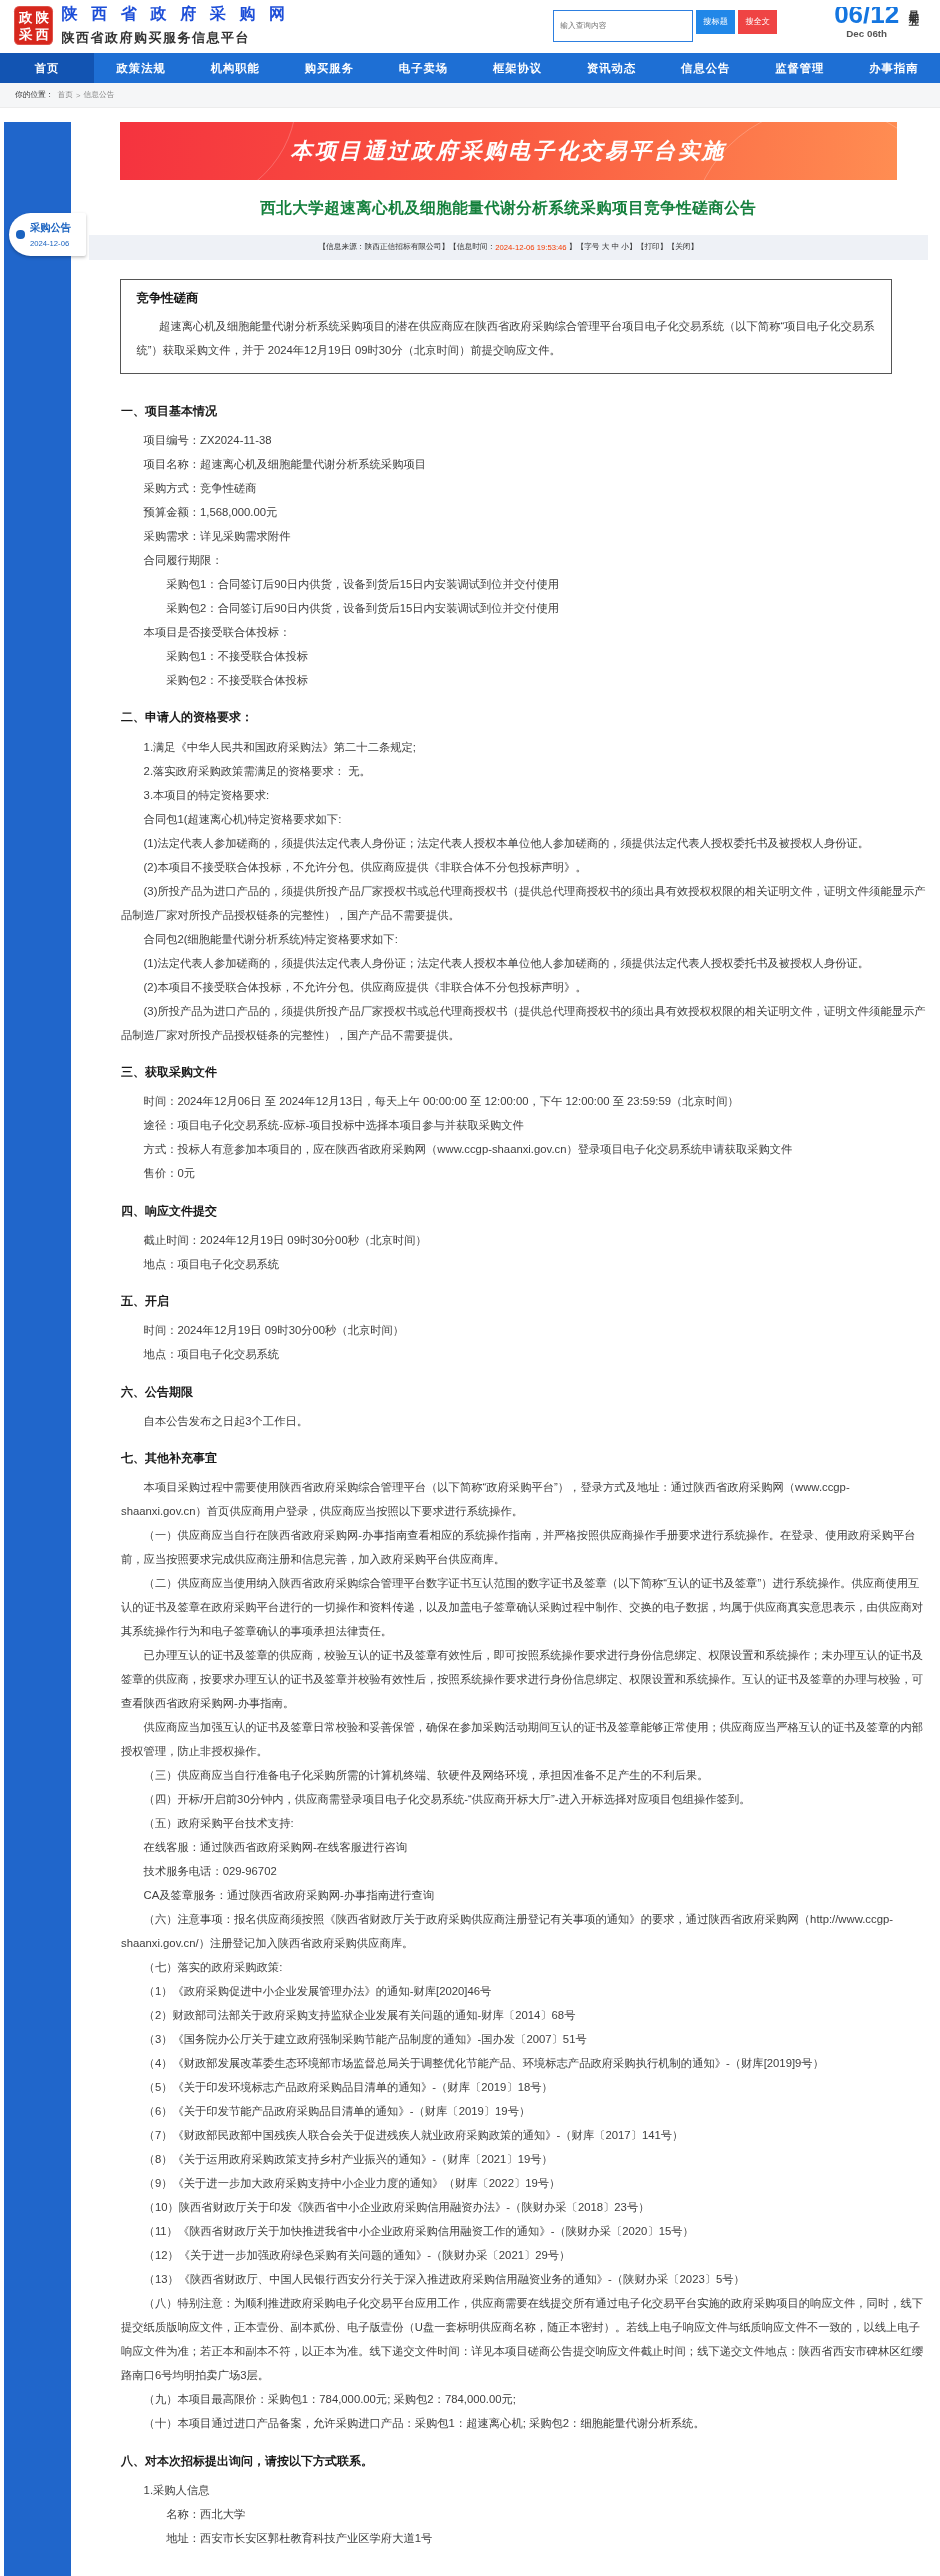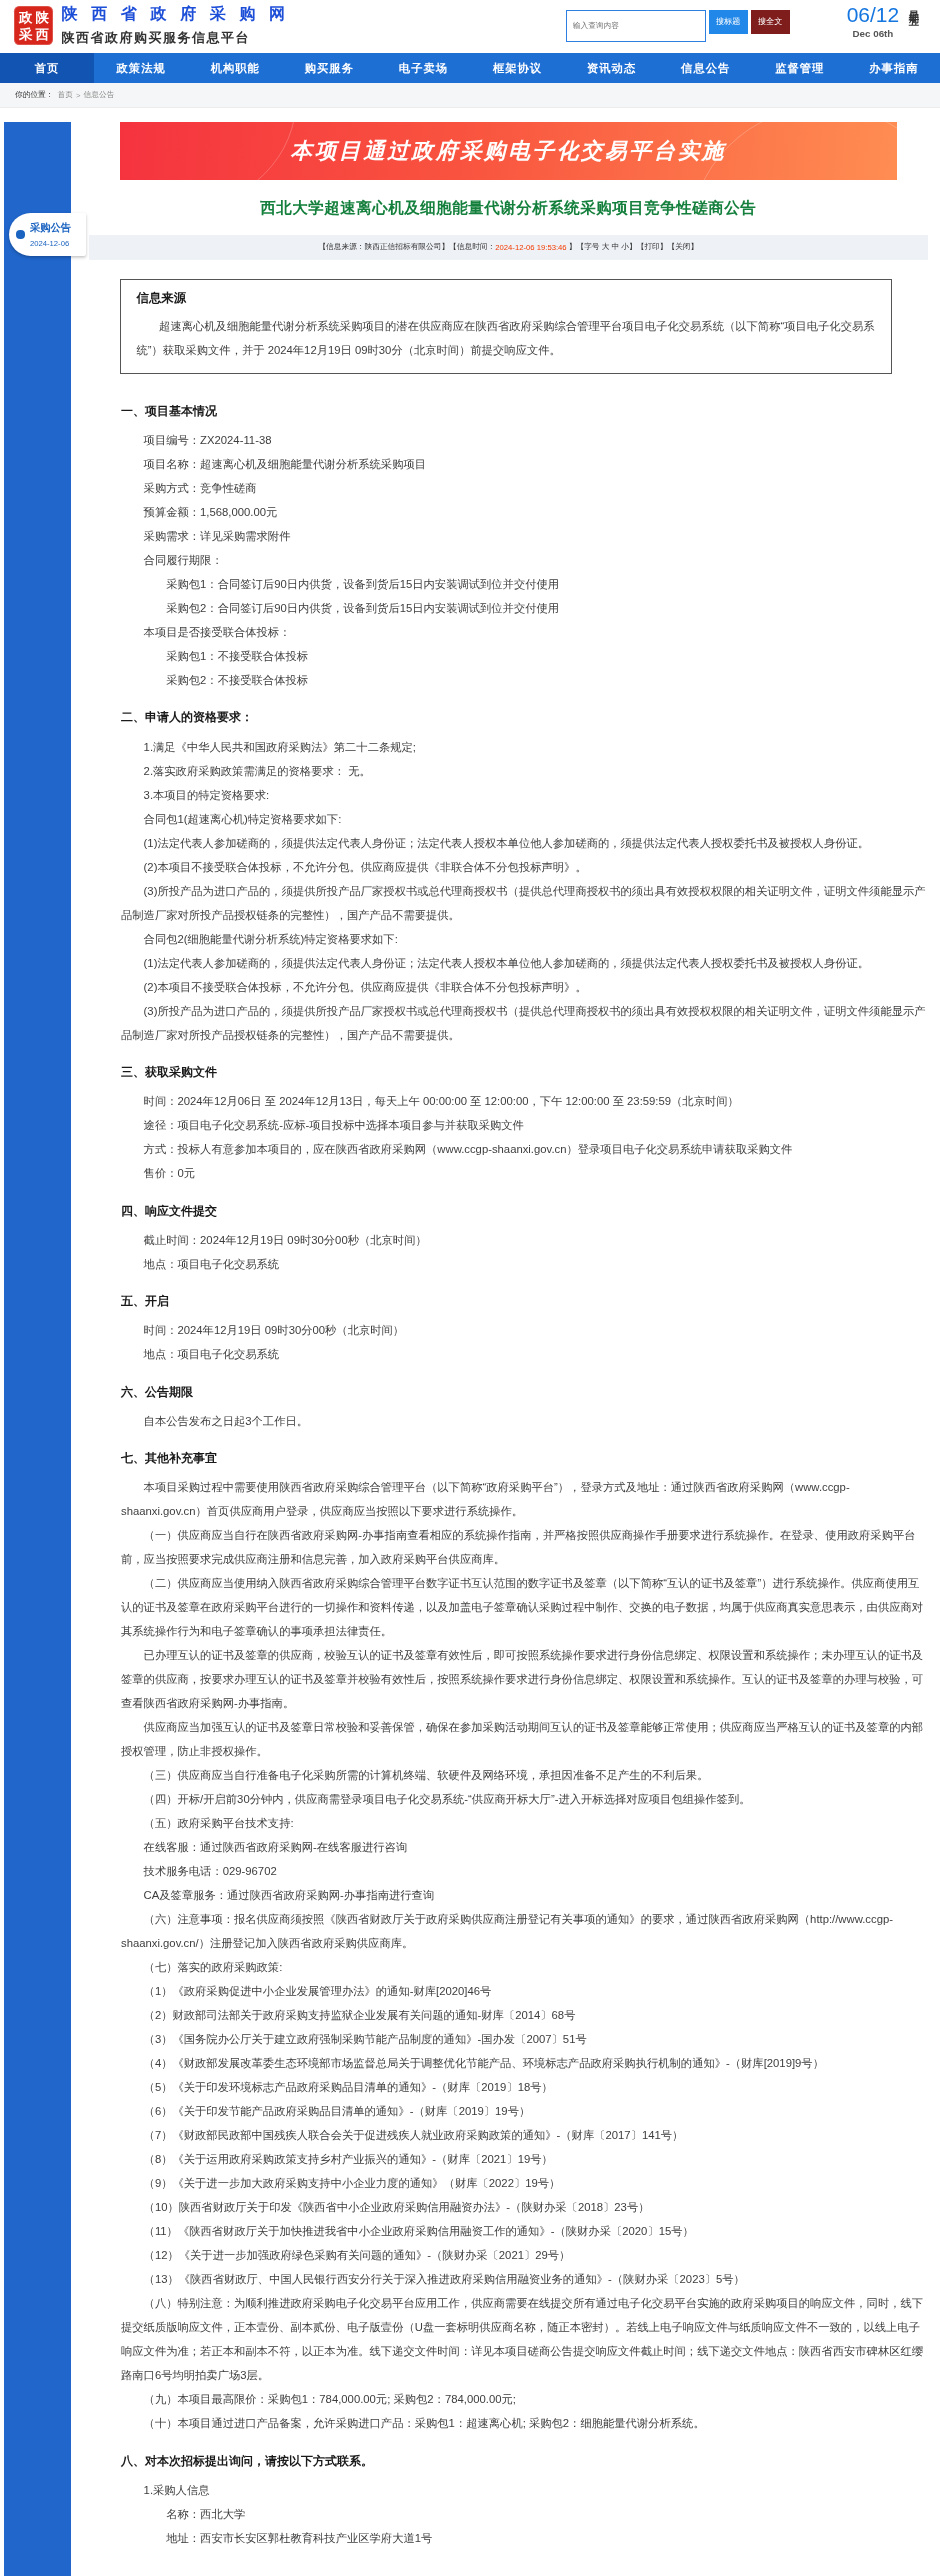--- a/index.html
+++ b/index.html
@@ -16,24 +16,24 @@
           font-family:"DejaVu Serif","Liberation Serif",serif; }
   .brand-cn { font-size:16px; font-weight:bold; color:#1d4ed8; letter-spacing:4.6px; }
   .brand-sub { font-size:13px; font-weight:bold; color:#333; letter-spacing:1.5px; margin-top:4.1px; }
   .search-wrap { display:flex; align-items:flex-start; margin-left:auto; }
   .search-box { width:140px; height:32px; border:1px solid #2d7fe0; background:#fff; }
   .search-box input { width:100%; height:100%; border:none; outline:none; font-size:7.7px; padding:0 6.2px;
           color:#333; font-family:inherit; }
   .btn-search { height:24px; padding:0 7.2px; border:none; color:#fff; font-size:8.2px; cursor:pointer;
           font-family:inherit; }
   .btn-title { background:#2187e8; margin-left:3.1px; }
-  .btn-full  { background:#7f1d1d; margin-left:3.1px; }
+  .btn-full  { background:#ef4444; margin-left:3.1px; }
   .date-block { display:flex; margin-left:57px; align-items:flex-start; overflow:hidden; height:37px; }
   .date-left { text-align:center; margin-top:-4.1px; }
-  .date-num { font-size:21px; font-weight:normal; color:#1576e0; line-height:23px; }
+  .date-num { font-size:26px; font-weight:bold; color:#1576e0; line-height:23px; }
   .date-en  { font-size:9.8px; font-weight:bold; color:#555; margin-top:2.1px; }
   .weekday  { writing-mode:vertical-rl; font-size:10.3px; font-weight:bold; color:#333;
           margin-left:7.2px; letter-spacing:3.1px; margin-top:-5.2px; }
 
   
   .nav { display:flex; background:#1e6fd4; height:30px; }
   .nav-item { flex:1; display:flex; align-items:center; justify-content:center; color:#fff;
           font-size:11.3px; font-weight:bold; cursor:pointer; letter-spacing:1px; }
   .nav-item.active { background:#1254b2; }
 
@@ -165,21 +165,21 @@
       <span>【字号 </span>
       <span class="click">大</span>
       <span class="click"> 中</span>
       <span class="click"> 小</span>
       <span>】</span>
       <span class="click">【打印】</span>
       <span class="click">【关闭】</span>
     </div>
 
     <div class="overview">
-      <div class="ov-h">信息来源</div>
+      <div class="ov-h">竞争性磋商</div>
       <div class="ov-b">超速离心机及细胞能量代谢分析系统采购项目的潜在供应商应在陕西省政府采购综合管理平台项目电子化交易系统（以下简称“项目电子化交易系统”）获取采购文件，并于 2024年12月19日 09时30分（北京时间）前提交响应文件。</div>
     </div>
 
     <div class="blocks">
 
         <div class="blk b-h">一、项目基本情况</div>
 
         <div class="blk b-p">项目编号：ZX2024-11-38</div>
 
         <div class="blk b-p">项目名称：超速离心机及细胞能量代谢分析系统采购项目</div>

